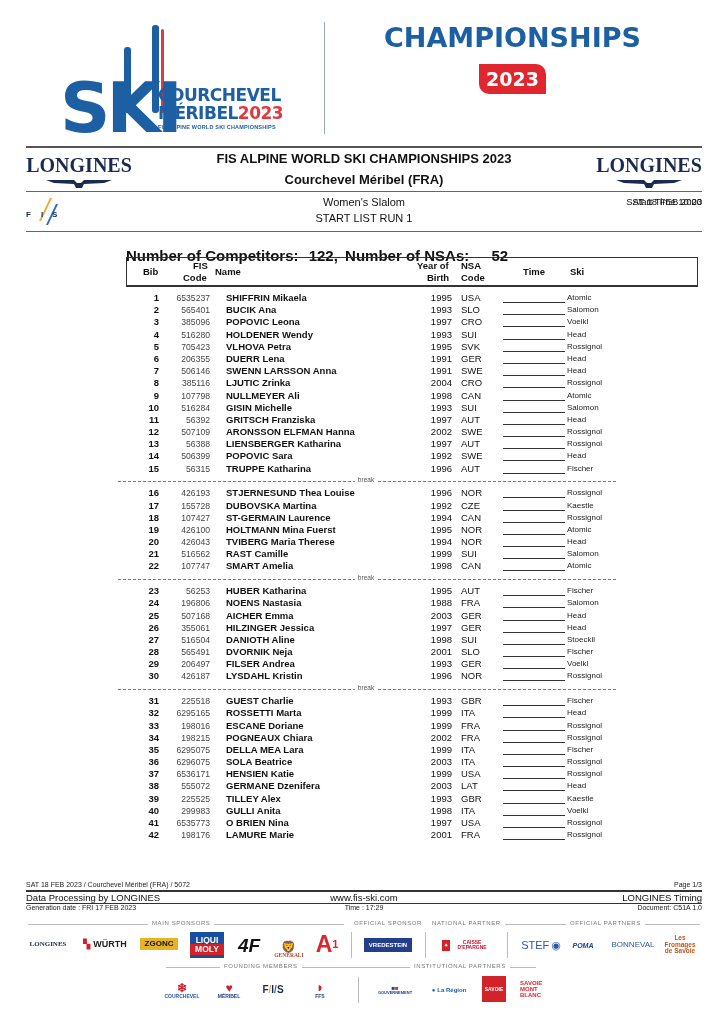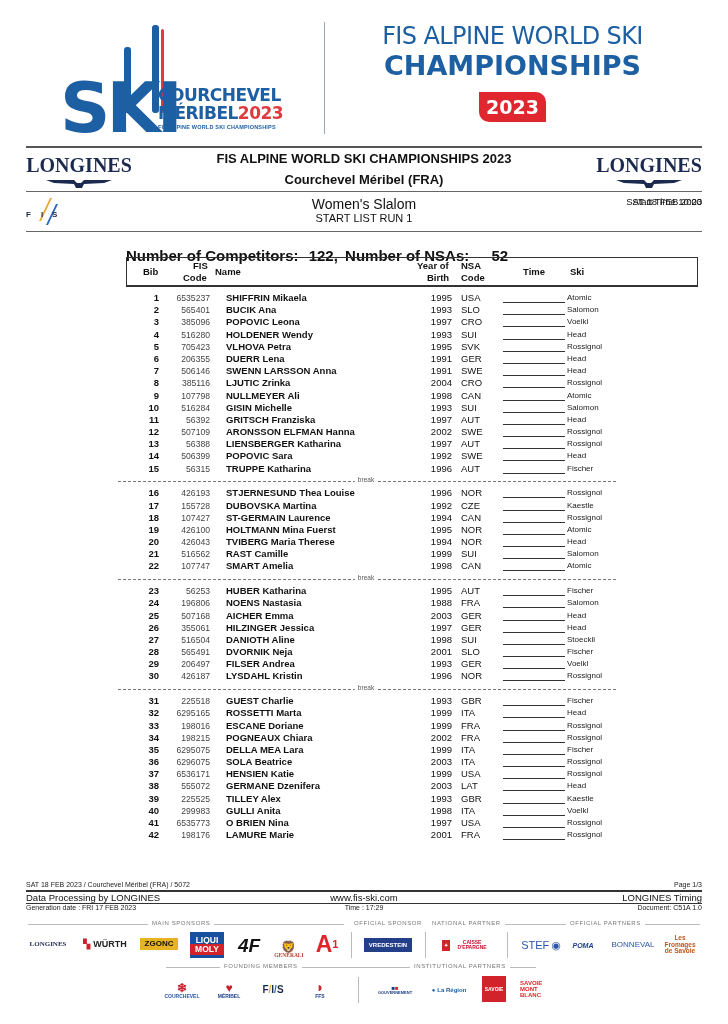--- a/index.html
+++ b/index.html
@@ -71,21 +71,20 @@
     <div class="ski-bar" style="left:64px; top:22px; height:66px;"></div>
     <div class="ski-big"><span>SKI</span></div>
     <div class="ski-txt">
       <div class="l1">COURCHEVEL</div>
       <div class="l2"><span>MÉRIBEL</span><span class="yr">2023</span></div>
       <div class="l3">FIS ALPINE WORLD SKI CHAMPIONSHIPS</div>
     </div>
   </div>
   <div class="banner-divider"></div>
   <div class="title-wrap">
-    <div class="t1">FIS ALPINE WORLD SKI</div>
     <div class="t2">CHAMPIONSHIPS</div>
     <div class="t3">
       <span class="year">2023</span>
     </div>
   </div>
 </div>
 
 <div class="rule" style="left:26px; top:146px; width:676px;"></div>
 
 <div class="longines" style="left:26px; top:154px; width:106px;">
@@ -107,21 +106,21 @@
 <div class="rule" style="left:26px; top:191px; width:676px; height:1px; background:#666;"></div>
 
 <svg class="fis-mark" viewBox="0 0 34 32">
   <path d="M13 26 L24 3 L26 3 L15 26 Z" fill="#e8a93a"></path>
   <path d="M20 30 L30 9 L32 9 L22 30 Z" fill="#2b66c2"></path>
   <text x="0" y="22" font-size="8" font-weight="bold" fill="#1b2a4e" font-family="Liberation Sans, sans-serif">F</text>
   <text x="15" y="22" font-size="8" font-weight="bold" fill="#1b2a4e" font-family="Liberation Sans, sans-serif">I</text>
   <text x="26" y="22" font-size="8" font-weight="bold" fill="#1b2a4e" font-family="Liberation Sans, sans-serif">S</text>
 </svg>
 
-<div class="sub-center" style="top:196px; font-size:14px;">Women's Slalom</div>
+<div class="sub-center" style="top:196px; font-size:11px;">Women's Slalom</div>
 <div class="sub-center" style="top:212px; font-size:11px;">START LIST RUN 1</div>
 <div class="sub-right" style="top:196px;">SAT 18 FEB 2023</div>
 <div class="sub-right" style="top:196px;">Start Time 10:00</div>
 
 <div class="rule" style="left:26px; top:231px; width:676px; height:1px; background:#666;"></div>
 
 <div class="competitors">
   <span>Number of Competitors:</span>
   <span style="margin-left:6px;">122,</span>
   <span style="margin-left:3px;">Number of NSAs:</span>

